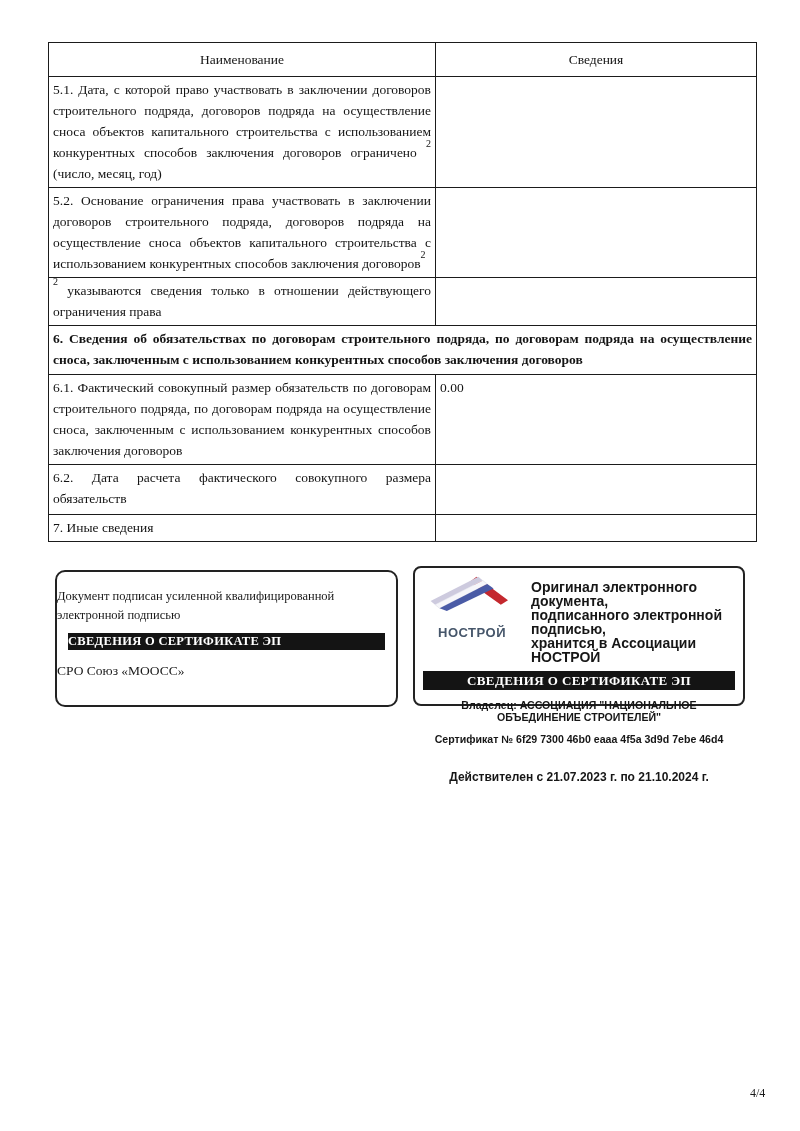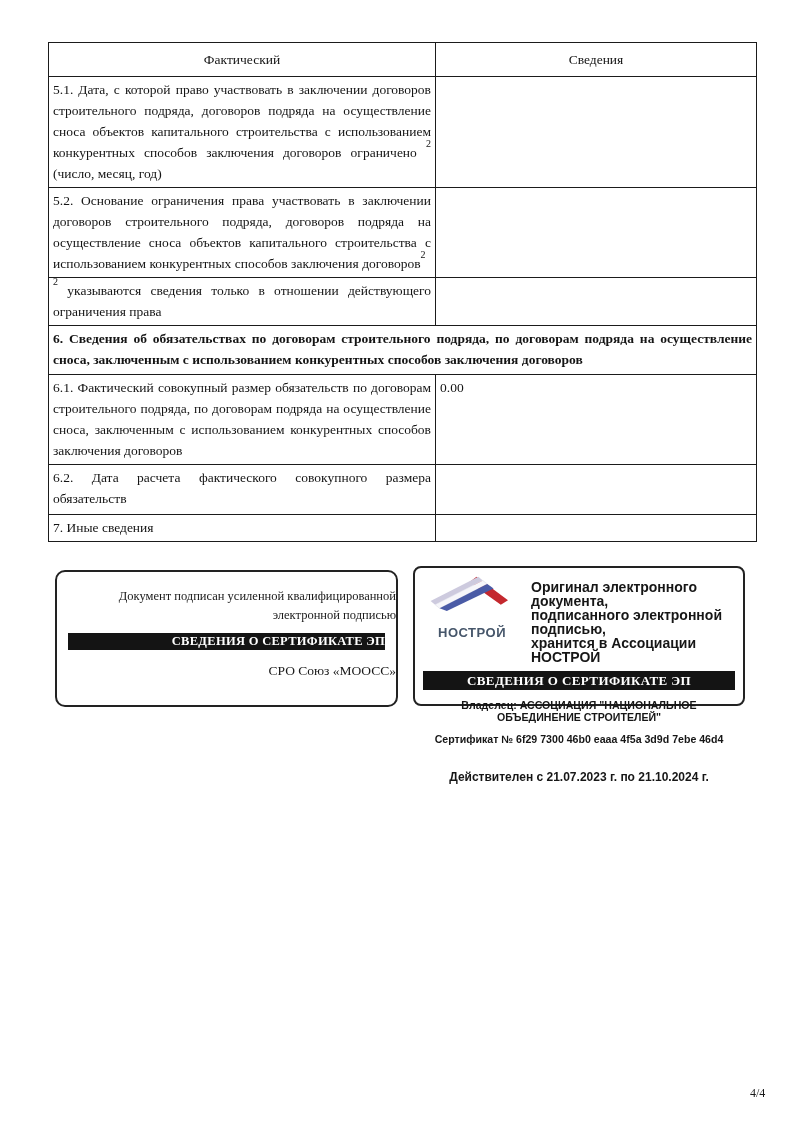--- a/index.html
+++ b/index.html
@@ -32,21 +32,21 @@
   tr.r3 td { height: 49px; }
   tr.r4 td { height: 88px; }
   tr.r5 td { height: 50px; }
   tr.r6 td { height: 23px; }
   sup.fn { font-size: 10px; line-height: 0; position: relative; top: -5px; }
 
   
   .stamp { position: absolute; background: #fff; border: 2px solid #222; }
   .stamp-left {
     left: 55px; top: 570px; width: 343px; height: 137px;
-    border-radius: 10px; text-align: right; padding-top: 15px;
+    border-radius: 10px; text-align: left; padding-top: 15px;
   }
   .ls-line { font-size: 12.5px; line-height: 19px; color: #1a1a1a; }
   .ls-bar {
     margin: 8px 11px 0 11px; background: var(--bar_bg, #141414); color: var(--bar_text, #fff);
     font-weight: bold; font-size: 12.5px; line-height: 17px; letter-spacing: 0.3px;
   }
   .ls-owner { margin-top: 13px; font-size: 13.5px; color: #1a1a1a; }
 
   .stamp-right {
     left: 413px; top: 566px; width: 332px; height: 140px;
@@ -77,21 +77,21 @@
 
 <div class="page">
 
   <table class="doc-table">
     <colgroup>
         <col class="c1">
         <col class="c2">
       </colgroup>
     <thead>
       <tr>
-        <th>Фактический</th>
+        <th>Наименование</th>
         <th>Сведения</th>
       </tr>
     </thead>
     <tbody>
       <tr class="r0">
         <td class="name-cell"><span>5.1. Дата, с которой право участвовать в заключении договоров строительного подряда, договоров подряда на осуществление сноса объектов капитального строительства с использованием конкурентных способов заключения договоров ограничено </span><sup class="fn">2</sup><span> (число, месяц, год)</span></td>
         <td class="value-cell"></td>
       </tr>
       <tr class="r1">
         <td class="name-cell"><span>5.2. Основание ограничения права участвовать в заключении договоров строительного подряда, договоров подряда на осуществление сноса объектов капитального строительства с использованием конкурентных способов заключения договоров</span><sup class="fn">2</sup></td>

